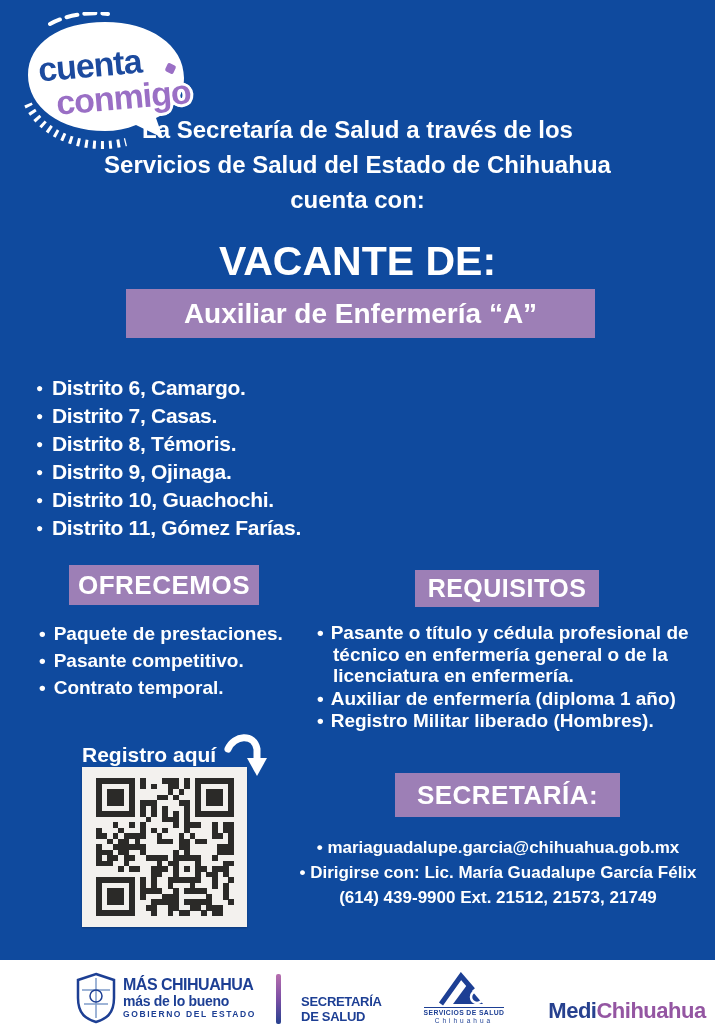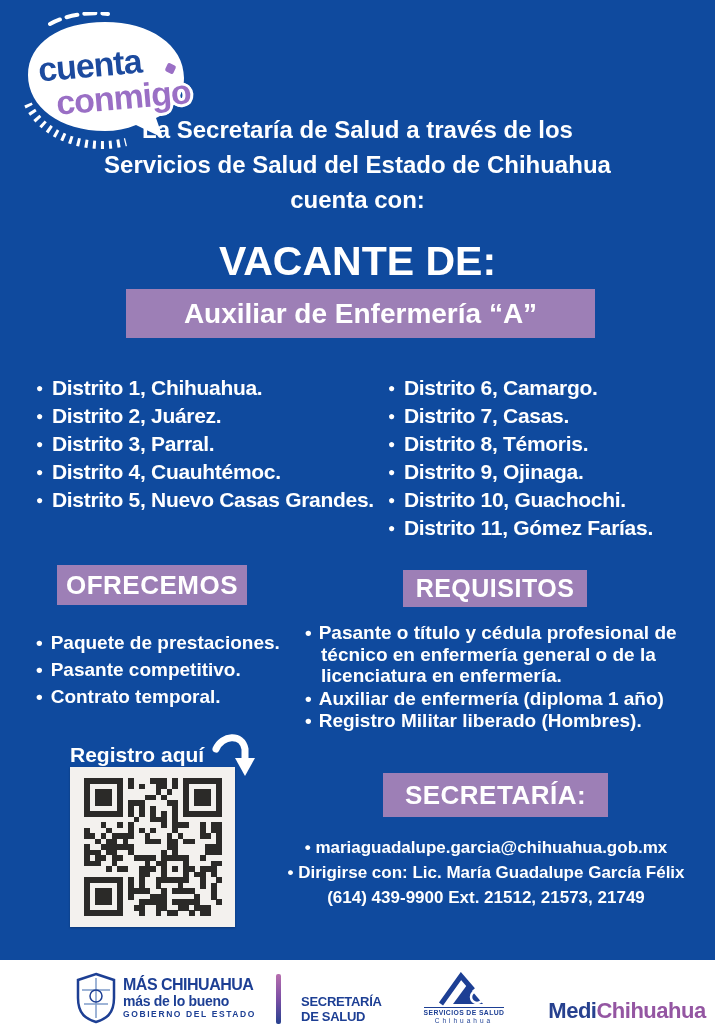--- a/index.html
+++ b/index.html
@@ -25,23 +25,23 @@
   .position-banner{position:absolute;left:126px;top:289px;width:469px;height:49px;font-size:28px;}
   
   .districts{position:absolute;top:374px;left:36px;width:664px;display:flex;}
   .districts ul{list-style:none;margin:0;padding:0;}
   .d-left{width:352px;}
   .d-right{width:310px;}
   .districts li{color:#fff;font-weight:bold;font-size:21px;line-height:28px;
     padding-left:22px;text-indent:-22px;letter-spacing:-0.3px;}
   .districts li::before{content:"●";font-size:12px;margin-right:9px;vertical-align:3px;}
   
-  .cols{position:absolute;top:565px;left:0;width:590px;height:383px;}
+  .cols{position:absolute;top:565px;left:12px;width:590px;height:383px;}
   .offers-banner{position:absolute;left:57px;top:0px;width:190px;height:40px;font-size:26px;letter-spacing:0.5px;}
-  .offers-list{position:absolute;left:27px;top:55px;width:285px;list-style:none;margin:9px;padding:0;}
+  .offers-list{position:absolute;left:27px;top:55px;width:285px;list-style:none;margin:0;padding:0;}
   .offers-list li{color:#fff;font-weight:bold;font-size:19px;line-height:27px;padding-left:18px;text-indent:-18px;}
   .offers-list li::before{content:"•";margin-right:8px;}
   .registro{position:absolute;left:70px;top:166px;display:flex;align-items:flex-start;}
   .registro-label{color:#fff;font-weight:bold;font-size:21px;margin-top:12px;}
   .registro svg{margin-left:8px;}
   .qr-tile{position:absolute;left:70px;top:202px;width:165px;height:160px;background:#f3f1ee;
     display:flex;align-items:center;justify-content:center;box-shadow:0 1px 2px rgba(0,0,0,.25);}
   .req-banner{position:absolute;left:403px;top:5px;width:184px;height:37px;font-size:25px;letter-spacing:0.5px;}
   .req-list{position:absolute;left:305px;top:57px;width:405px;list-style:none;margin:0;padding:0;}
   .req-list li{color:#fff;font-weight:bold;font-size:19px;line-height:21.5px;padding-left:16px;text-indent:-16px;margin-bottom:1px;}
@@ -88,27 +88,20 @@
     <div>La Secretaría de Salud a través de los</div>
     <div>Servicios de Salud del Estado de Chihuahua</div>
     <div>cuenta con:</div>
   </div>
 
   <div class="vacante">VACANTE DE:</div>
 
   <div class="pbanner position-banner">Auxiliar de Enfermería “A”</div>
 
   <div class="districts">
-    <ul class="d-left">
-      <li>Distrito 1, Chihuahua.</li>
-      <li>Distrito 2, Juárez.</li>
-      <li>Distrito 3, Parral.</li>
-      <li>Distrito 4, Cuauhtémoc.</li>
-      <li>Distrito 5, Nuevo Casas Grandes.</li>
-    </ul>
     <ul class="d-right">
       <li>Distrito 6, Camargo.</li>
       <li>Distrito 7, Casas.</li>
       <li>Distrito 8, Témoris.</li>
       <li>Distrito 9, Ojinaga.</li>
       <li>Distrito 10, Guachochi.</li>
       <li>Distrito 11, Gómez Farías.</li>
     </ul>
   </div>
 

